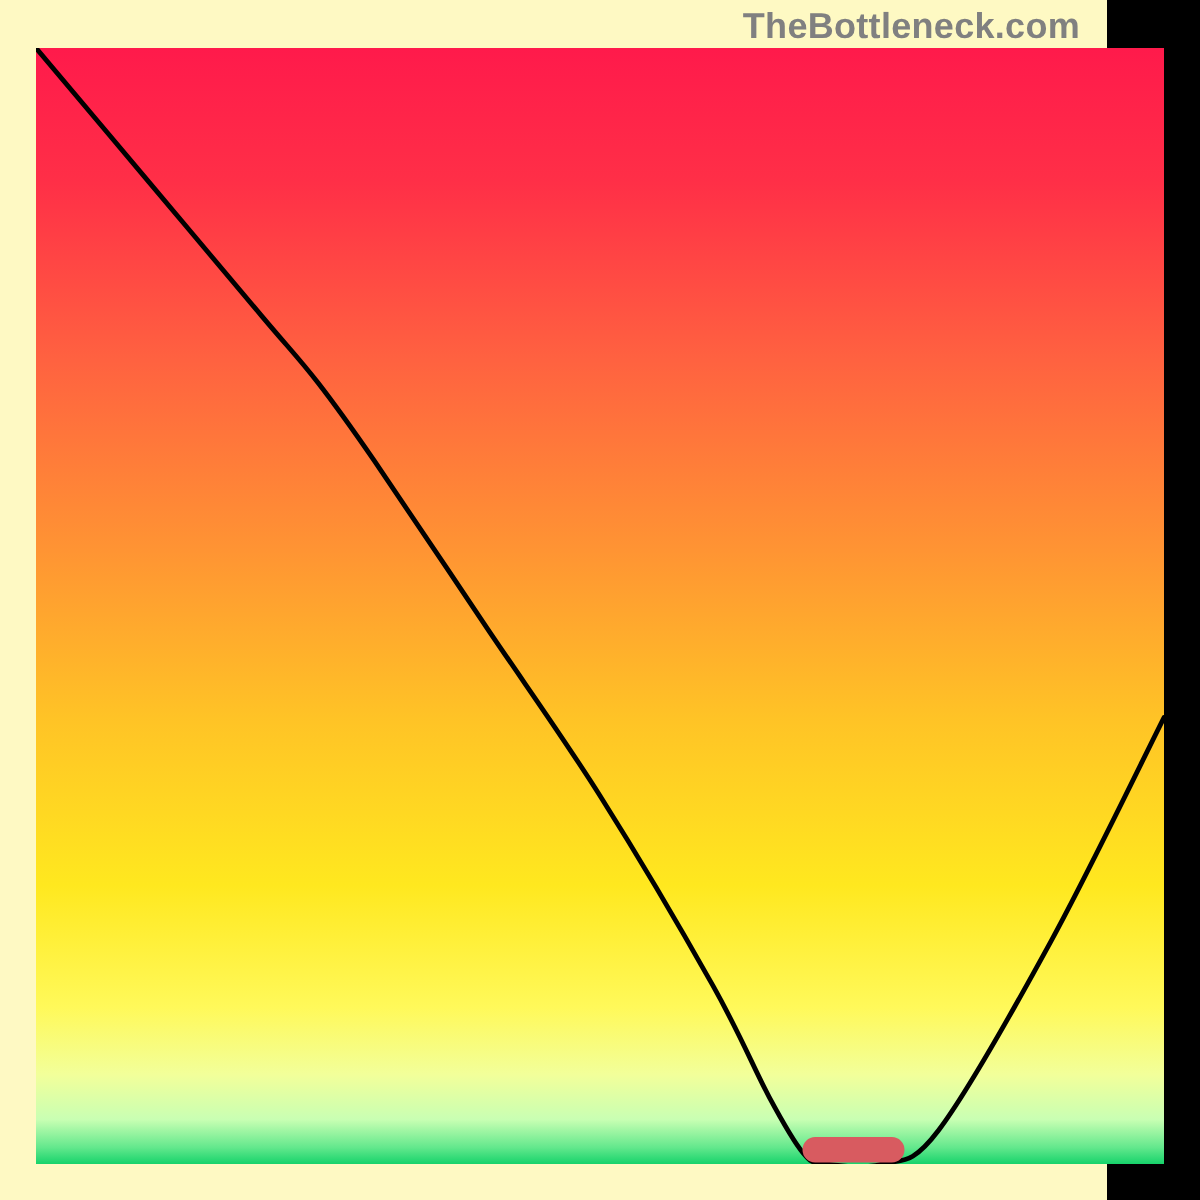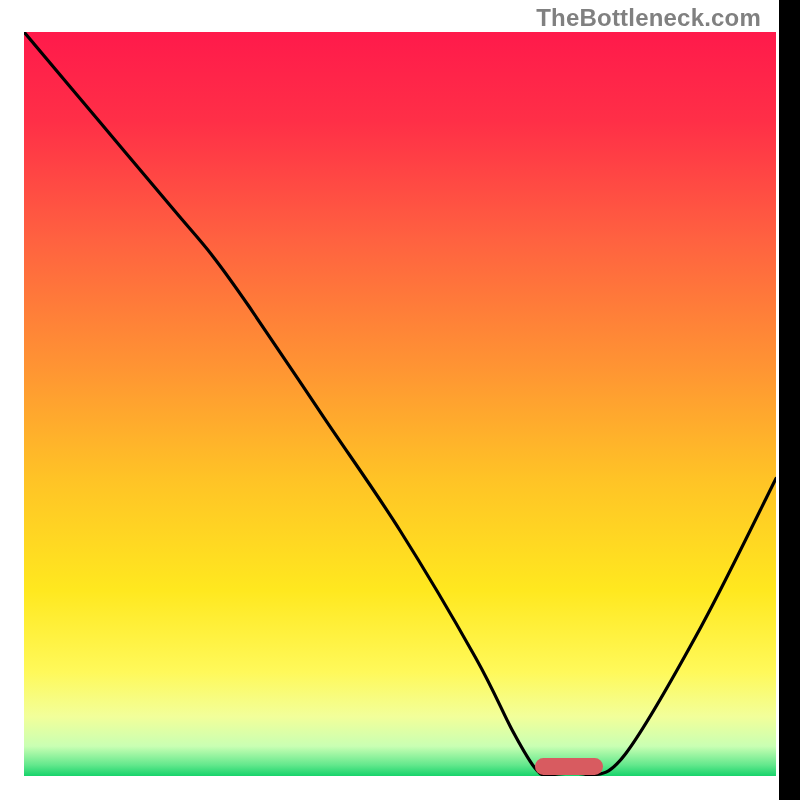--- a/index.html
+++ b/index.html
@@ -9,22 +9,21 @@
     height: 800px;
     background: #000;
     overflow: hidden;
   }
   .frame {
     position: absolute;
     left: 0;
     top: 0;
     width: 738px;
     height: 800px;
-    background: #ffffff;
-    padding-left: 41px;
+    background: #fef9c3;
   }
   .plot-area {
     position: absolute;
     left: 24px;
     top: 32px;
     width: 752px;
     height: 744px;
     overflow: hidden;
   }
   .gradient-bg {

